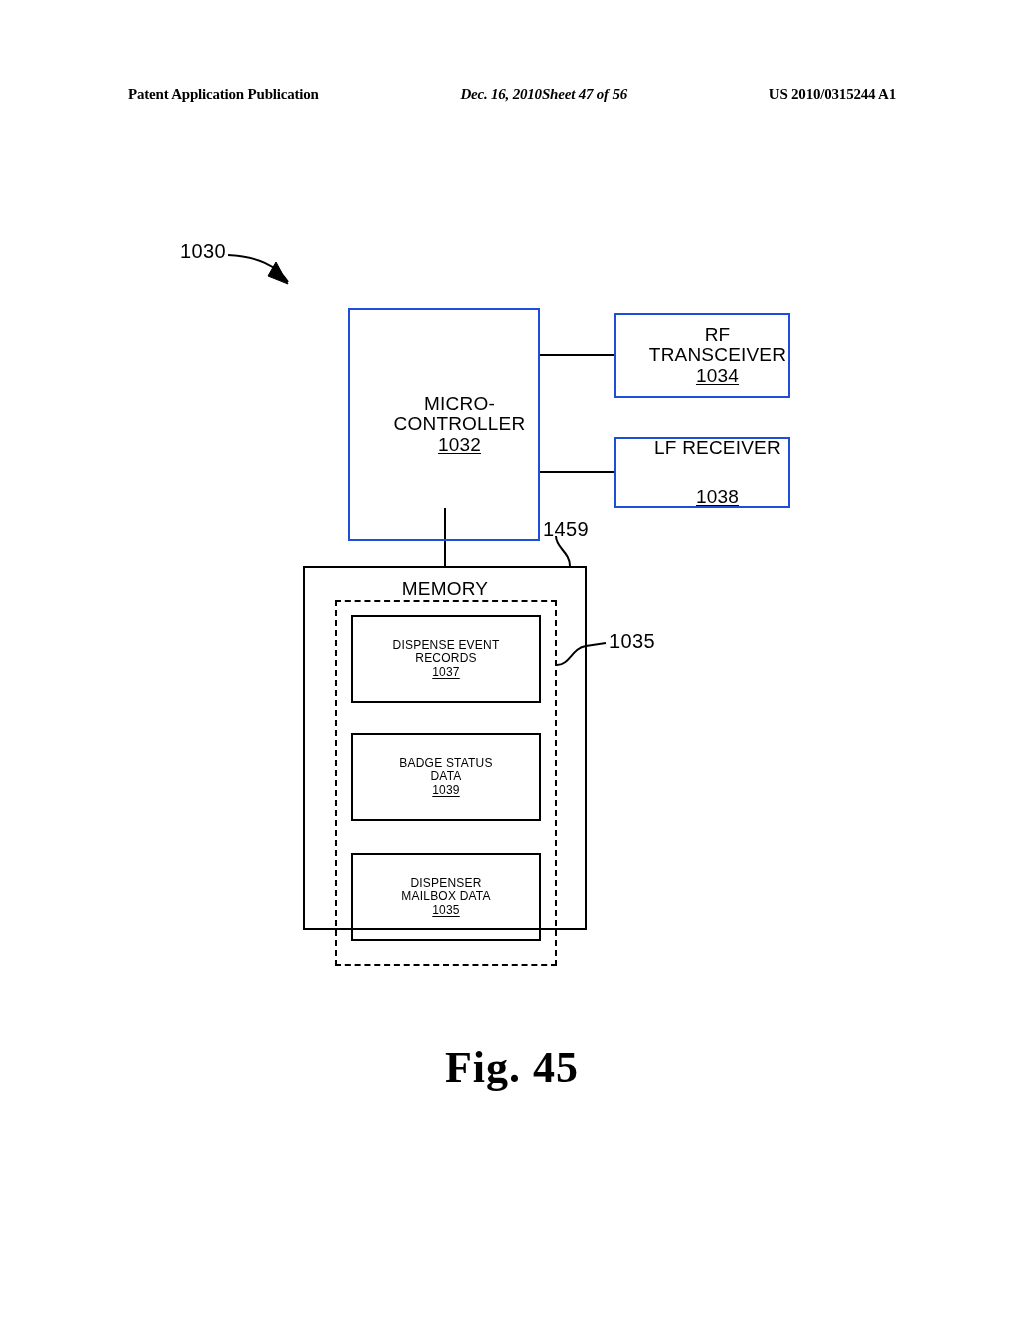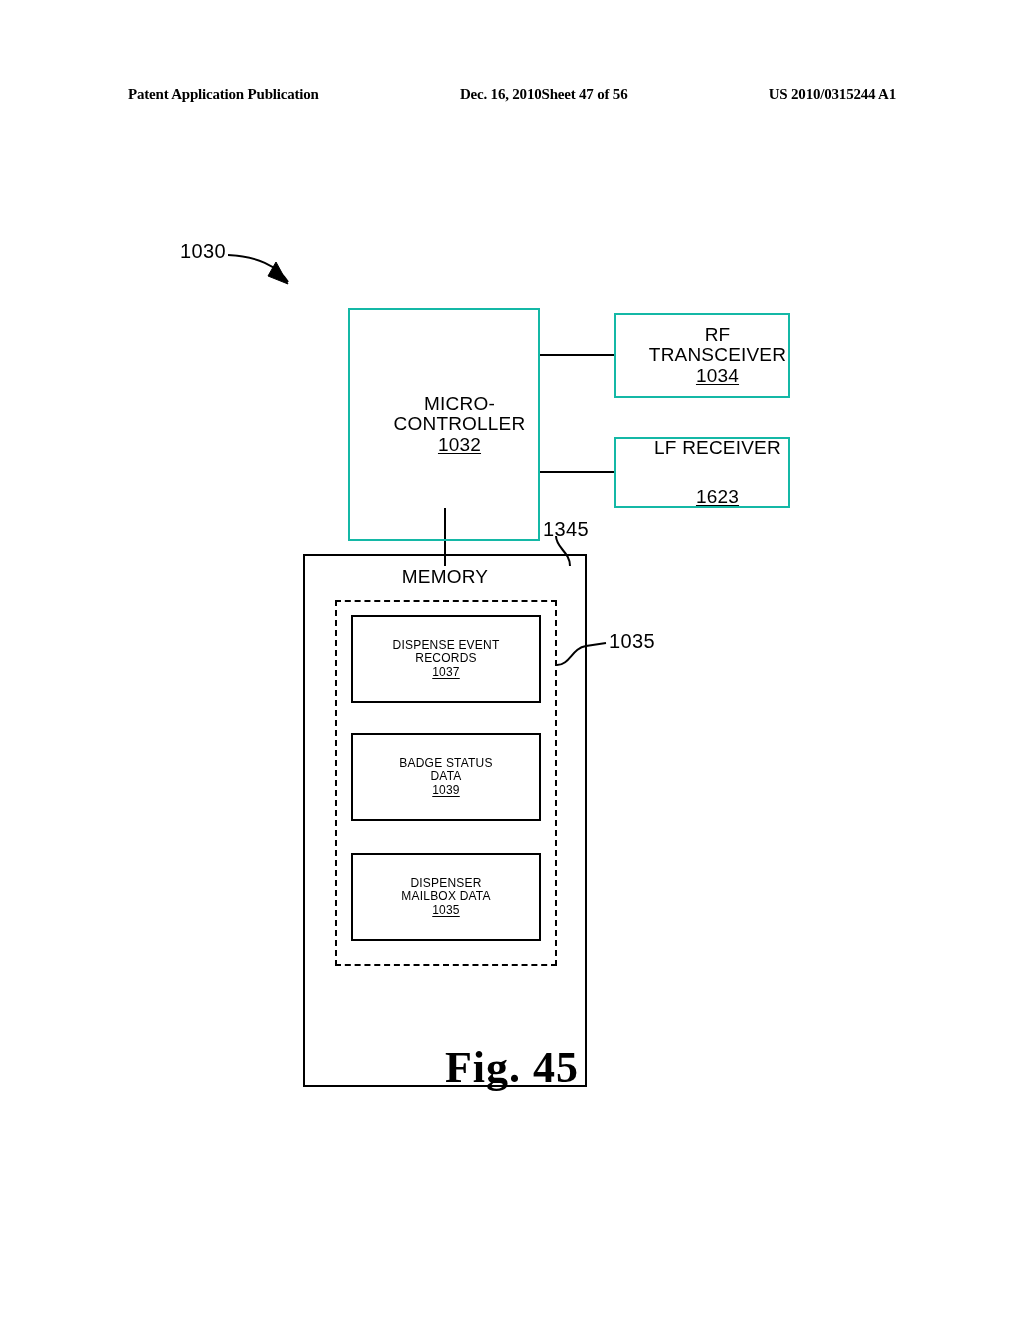--- a/index.html
+++ b/index.html
@@ -26,38 +26,39 @@
     justify-content: space-between;
     align-items: baseline;
     font-family: "Liberation Serif", serif;
     font-weight: bold;
     font-size: 15px;
     letter-spacing: -0.2px;
     white-space: nowrap;
   }
   .page-header .hdr-mid {
     display: flex;
+    font-style: italic;
   }
 
   
   .diagram {
     position: absolute;
     top: 0;
     left: 0;
     width: 1024px;
     height: 1320px;
   }
   .diagram svg {
     display: block;
   }
 
   
   .box {
     position: absolute;
-    border: 2px solid #14b8a6;
+    border: 2px solid #1d4ed8;
     box-sizing: border-box;
     background: transparent;
     display: flex;
     flex-direction: column;
     align-items: center;
     justify-content: center;
     text-align: center;
     font-size: 19px;
     line-height: 1.07;
     letter-spacing: 0.2px;
@@ -86,23 +87,23 @@
     top: 437px;
     width: 176px;
     height: 71px;
     gap: 29px;
   }
 
   
   #memory-box {
     position: absolute;
     left: 303px;
-    top: 554px;
+    top: 566px;
     width: 284px;
-    height: 533px;
+    height: 364px;
     border: 2px solid #000;
     box-sizing: border-box;
   }
   #memory-label {
     position: absolute;
     left: 0;
     right: 0;
     top: 10px;
     text-align: center;
     font-size: 19px;
@@ -207,21 +208,21 @@
 </div>
 
 <div class="box" id="rf-box">
   <span>RF</span>
   <span>TRANSCEIVER</span>
   <span class="ref">1034</span>
 </div>
 
 <div class="box" id="lf-box">
   <span>LF RECEIVER</span>
-  <span class="ref">1623</span>
+  <span class="ref">1038</span>
 </div>
 
 <div id="memory-box">
   <div id="memory-label">MEMORY</div>
 </div>
 
 <div id="memory-inner"></div>
 
 <div class="subbox" id="dispense-box">
   <span>DISPENSE EVENT</span>
@@ -235,16 +236,16 @@
   <span class="ref">1039</span>
 </div>
 
 <div class="subbox" id="mailbox-box">
   <span>DISPENSER</span>
   <span>MAILBOX DATA</span>
   <span class="ref">1035</span>
 </div>
 
 <div class="callout" id="ref-1030">1030</div>
-<div class="callout" id="ref-1036">1345</div>
+<div class="callout" id="ref-1036">1459</div>
 <div class="callout" id="ref-1035">1035</div>
 
 <div id="fig-caption">Fig. 45</div>
 
 </body></html>

